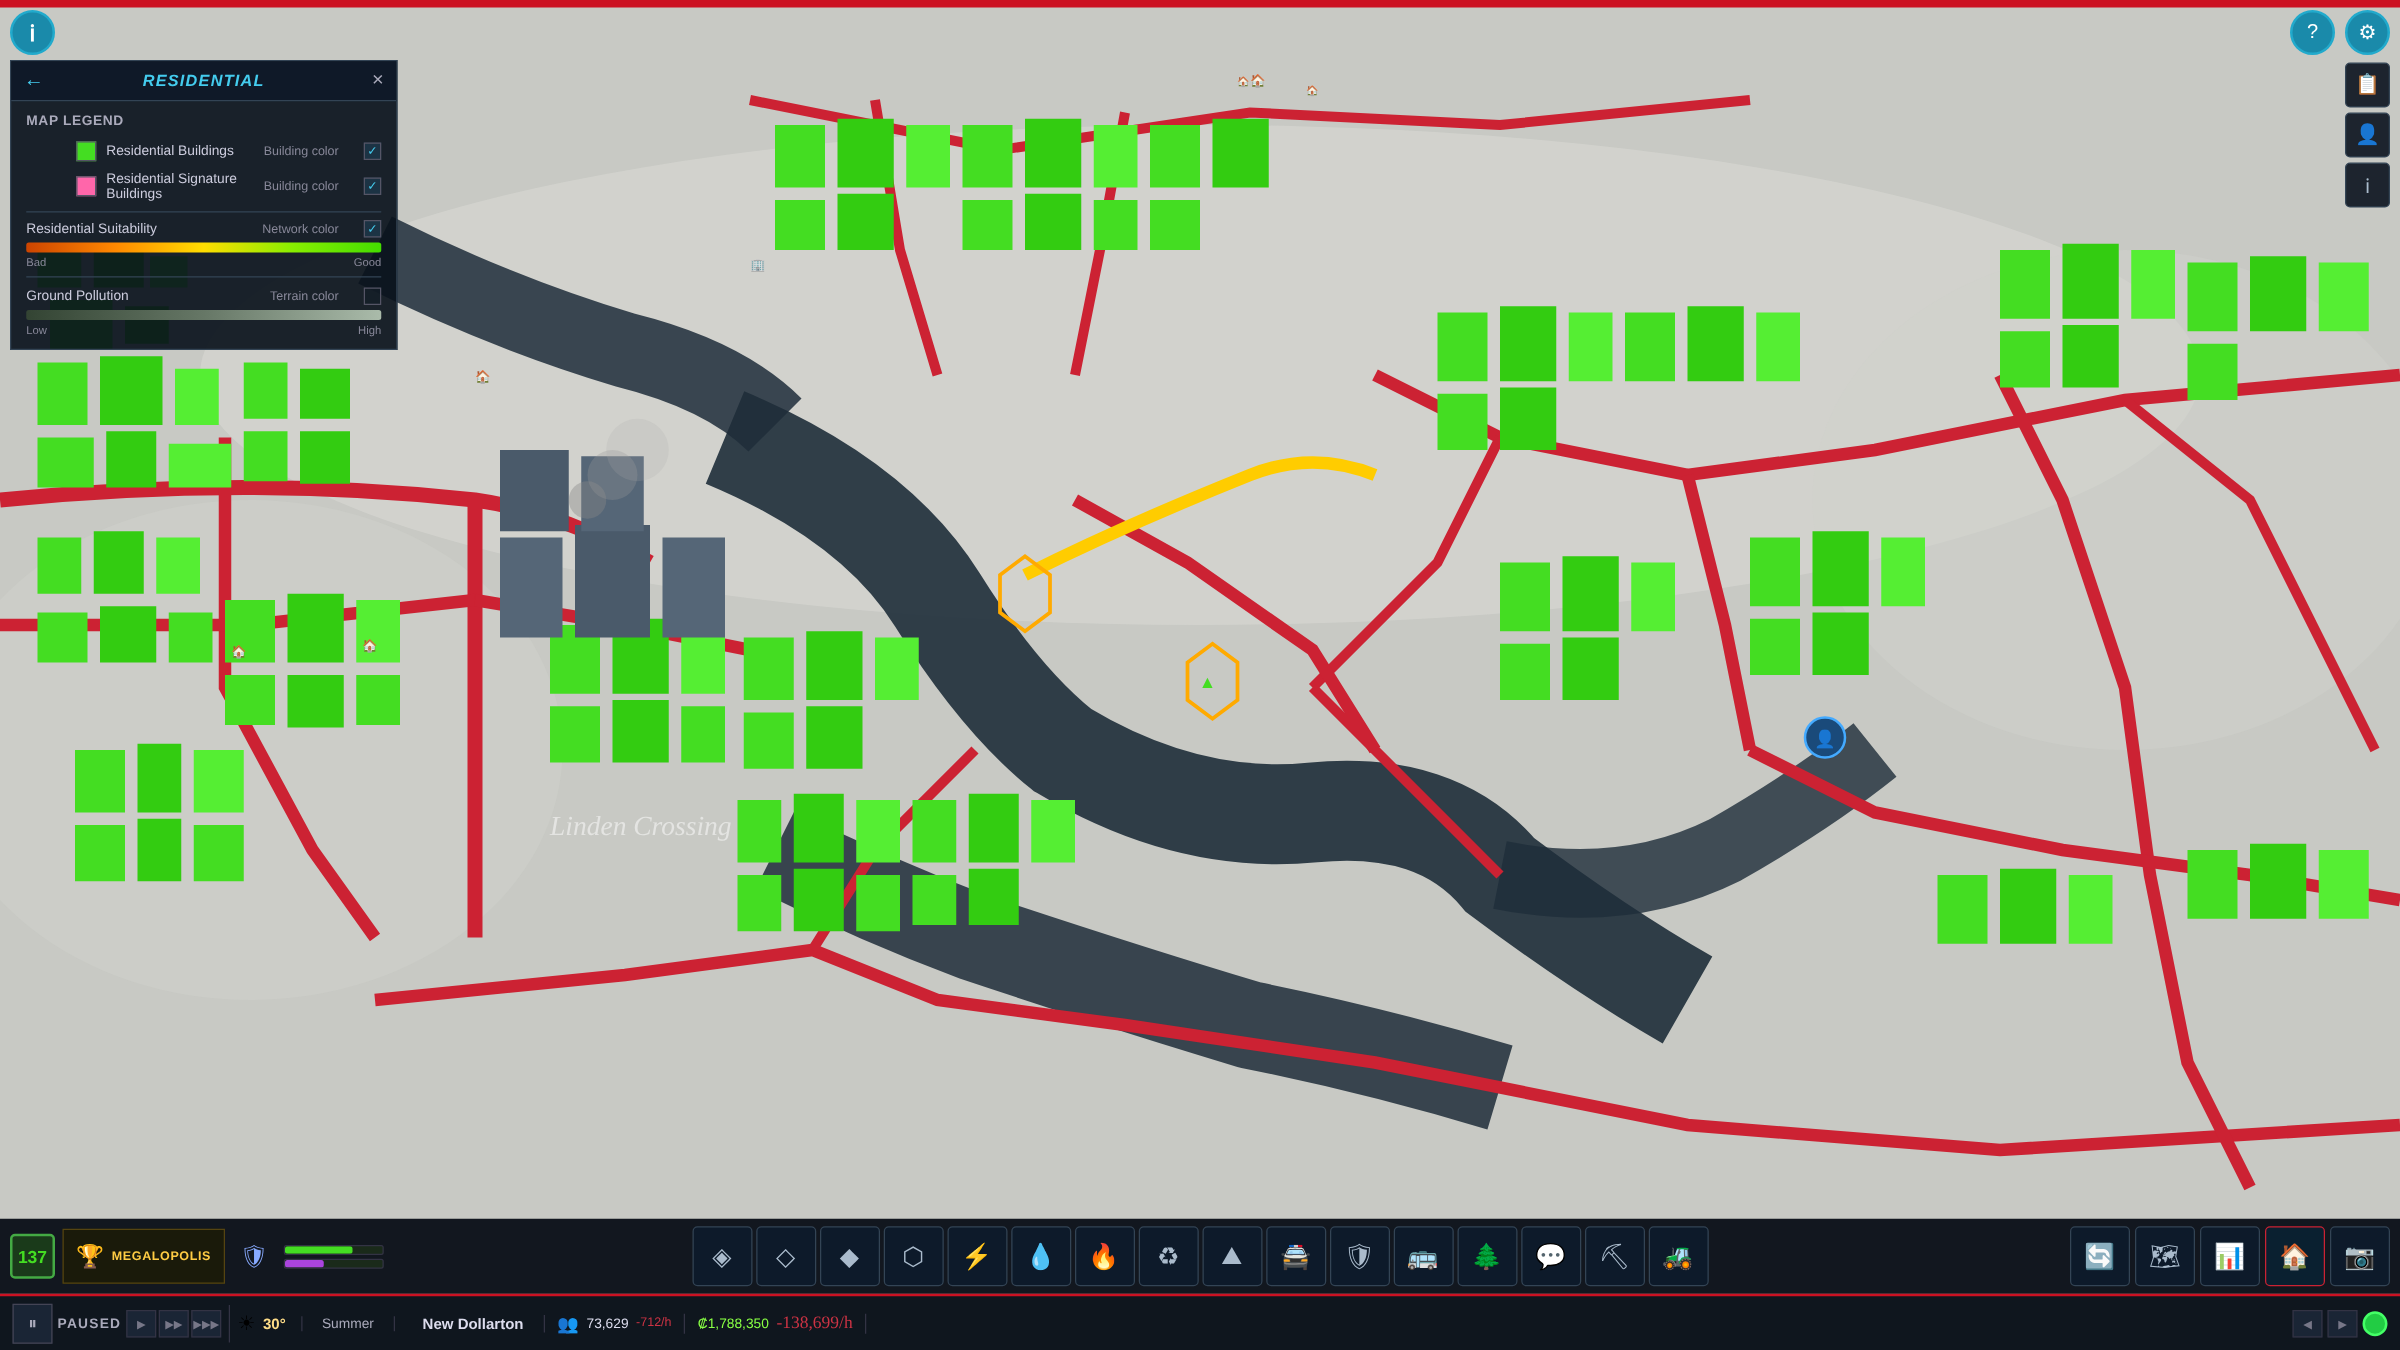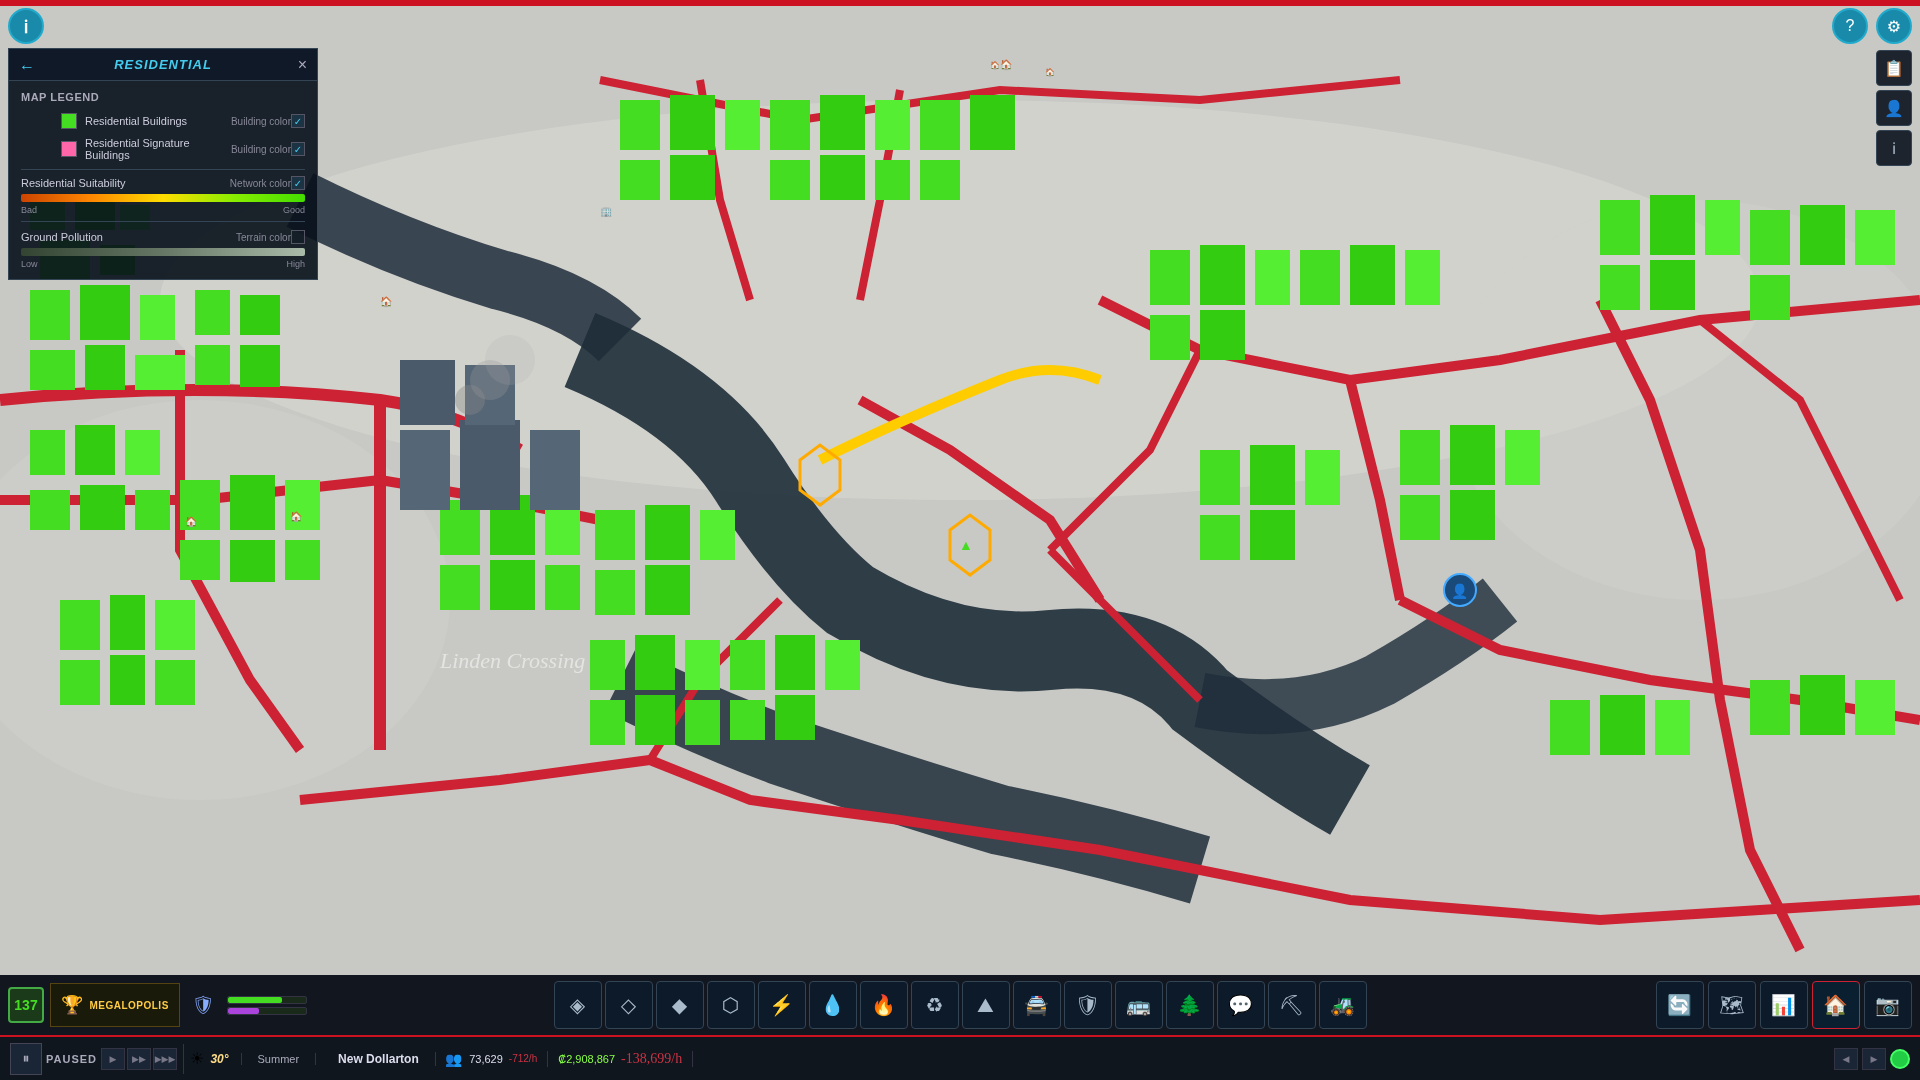--- a/index.html
+++ b/index.html
@@ -129,21 +129,21 @@
 
     .legend-label {
       flex: 1;
       color: #ccd;
       font-size: 11px;
     }
 
     .legend-type-label {
       color: #889;
       font-size: 10px;
-      margin-right: 0;
+      margin-right: 20px;
     }
 
     .legend-checkbox {
       width: 14px; height: 14px;
       border: 1px solid #556;
       background: rgba(30,60,80,0.7);
       display: flex; align-items: center; justify-content: center;
       color: #44ccee;
       font-size: 10px;
       cursor: pointer;
@@ -251,21 +251,20 @@
     }
 
     .weather-icon {
       font-size: 16px;
     }
 
     .weather-temp {
       color: #ffdd88;
       font-size: 12px;
       font-weight: bold;
-      font-style: italic;
     }
 
     .season-label {
       color: #aab;
       font-size: 11px;
       padding: 0 16px;
       border-left: 1px solid #334;
       border-right: 1px solid #334;
       margin: 0 6px;
     }
@@ -829,21 +828,21 @@
 
   <span class="city-name">New Dollarton</span>
 
   <div class="stat-group">
     <span class="stat-icon">👥</span>
     <span class="stat-value">73,629</span>
     <span class="stat-change negative">-712/h</span>
   </div>
 
   <div class="stat-group">
-    <span class="money-value">₡2,908,867</span>
+    <span class="money-value">₡1,788,350</span>
     <span class="money-change">-138,699/h</span>
   </div>
 
   <div style="margin-left: auto; display: flex; align-items: center; gap: 4px;">
     <div class="speed-ctrl-btn">◀</div>
     <div class="speed-ctrl-btn">▶</div>
     <div class="green-status"></div>
   </div>
 </div>
 

